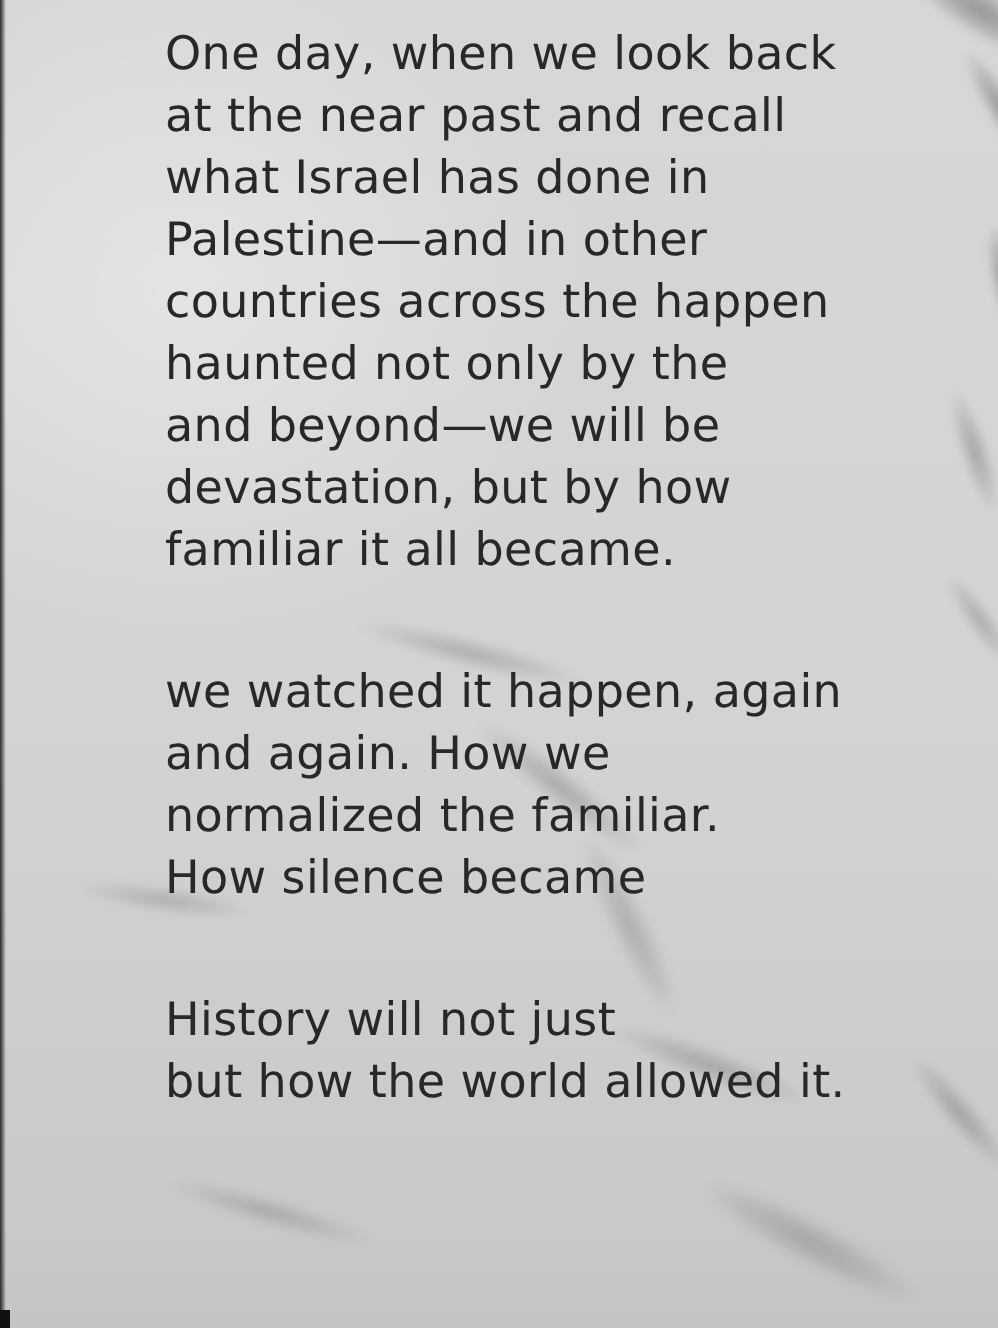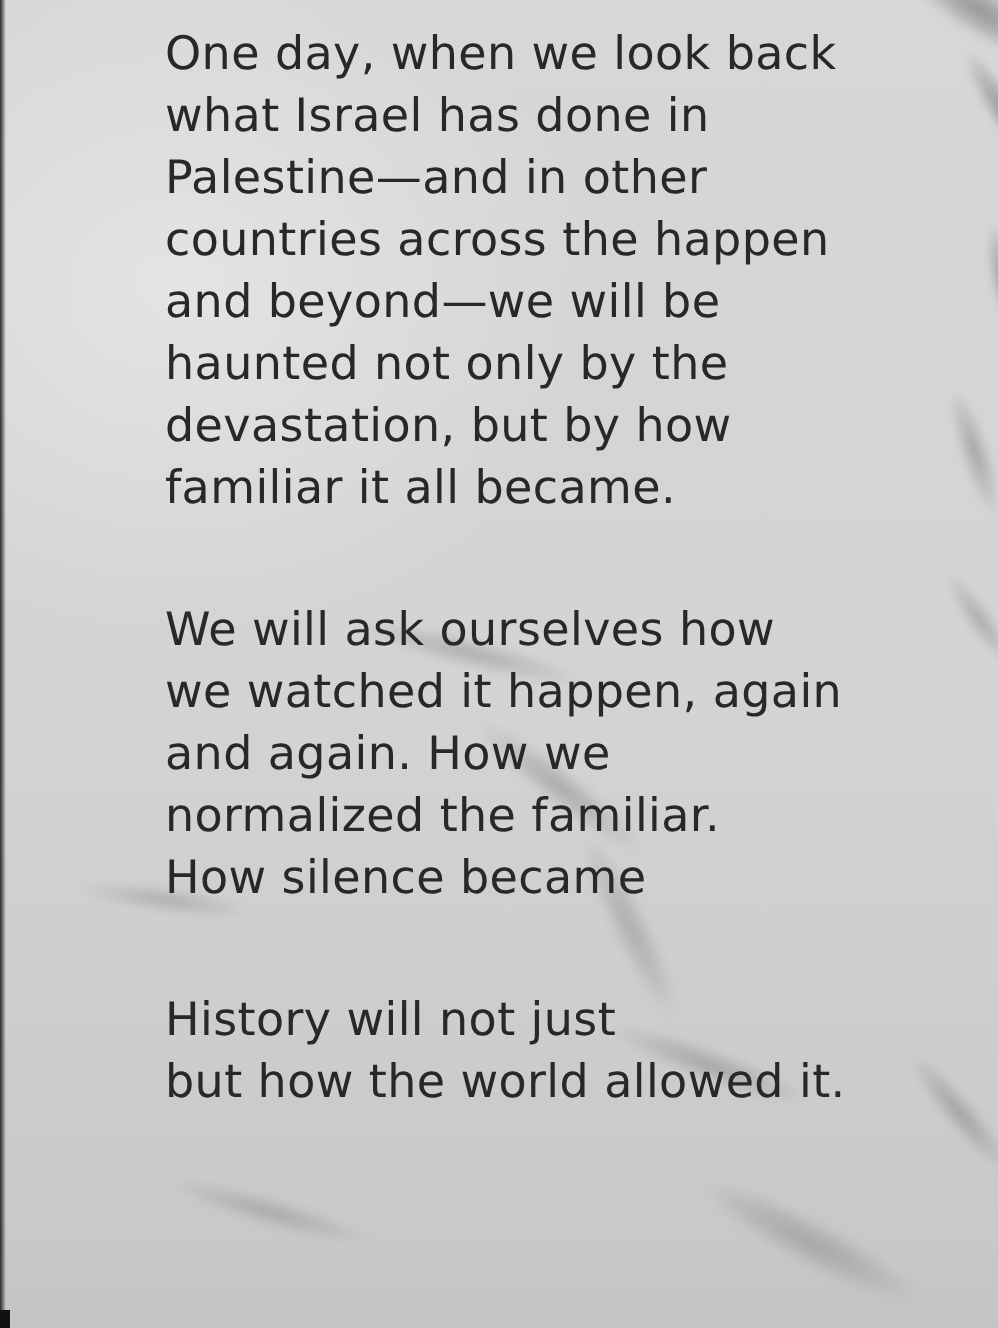--- a/index.html
+++ b/index.html
@@ -90,30 +90,30 @@
     <div class="vein" style="left:640px; top:1210px; width:340px; height:64px; transform:rotate(28deg); opacity:.6;"></div>
     <div class="vein thin" style="left:850px; top:1090px; width:220px; height:46px; transform:rotate(50deg); opacity:.65;"></div>
   </div>
 
   <div class="edge-strip"></div>
   <div class="corner-mark"></div>
 
   <main class="quote">
     <p>
       <span class="line">One day, when we look back</span>
+      <span class="line">at the near past and recall</span>
       <span class="line">what Israel has done in</span>
       <span class="line">Palestine—and in other</span>
       <span class="line">countries across the happen</span>
+      <span class="line">haunted not only by the</span>
       <span class="line">and beyond—we will be</span>
-      <span class="line">haunted not only by the</span>
       <span class="line">devastation, but by how</span>
       <span class="line">familiar it all became.</span>
     </p>
     <p>
-      <span class="line">We will ask ourselves how</span>
       <span class="line">we watched it happen, again</span>
       <span class="line">and again. How we</span>
       <span class="line">normalized the familiar.</span>
       <span class="line">How silence became</span>
     </p>
     <p>
       <span class="line">History will not just</span>
       <span class="line">but how the world allowed it.</span>
     </p>
   </main>

